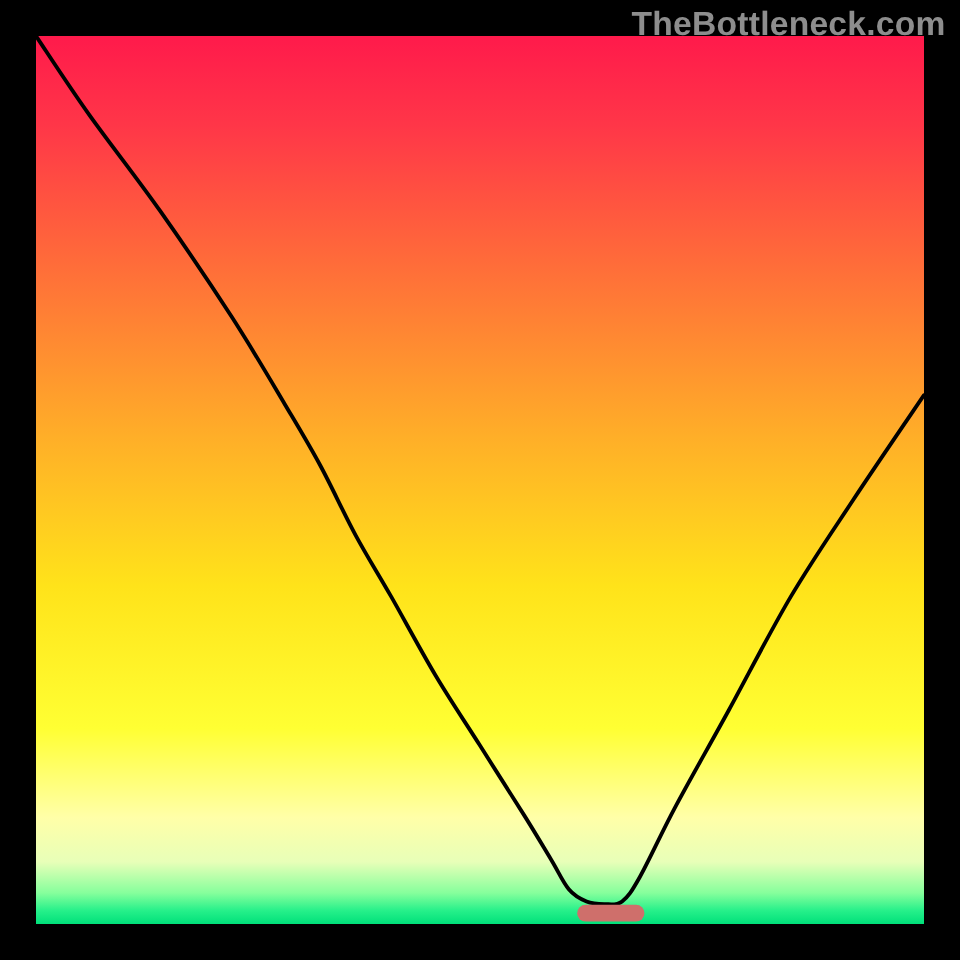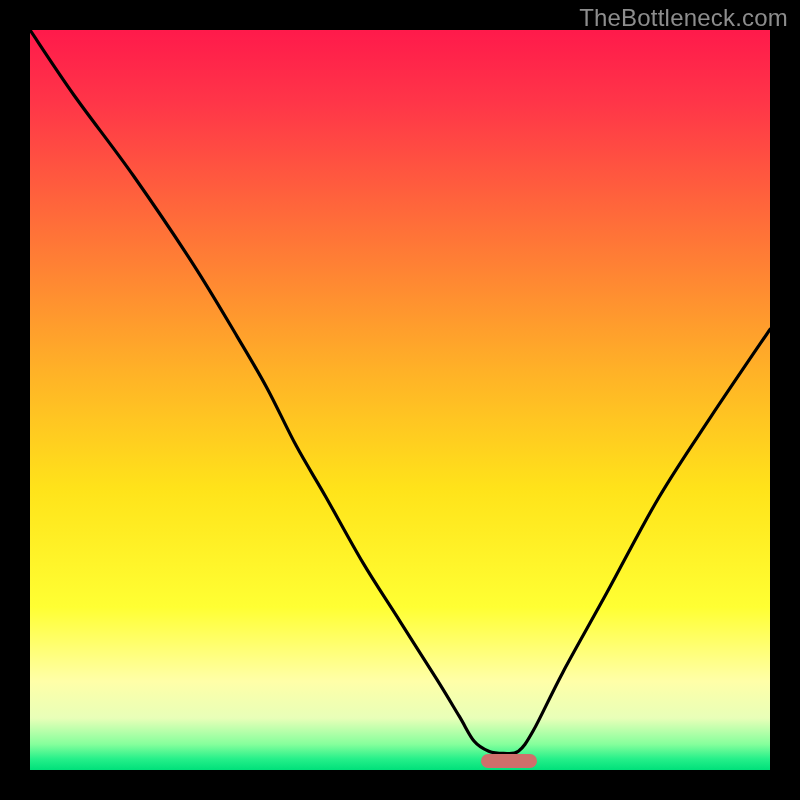--- a/index.html
+++ b/index.html
@@ -50,22 +50,22 @@
   .marker {
     position: absolute;
     height: 14px;
     border-radius: 7px;
   }
   .watermark {
     position: absolute;
     top: 4px;
     right: 12px;
     font-family: Arial, Helvetica, sans-serif;
-    font-size: 24px;
-    font-weight: 400;
+    font-size: 28px;
+    font-weight: 700;
     color: #8d8d8d;
     letter-spacing: 0.2px;
   }
 </style>
 </head>
 <body>
 
 <div class="frame">
 
   <div class="watermark">TheBottleneck.com</div>

